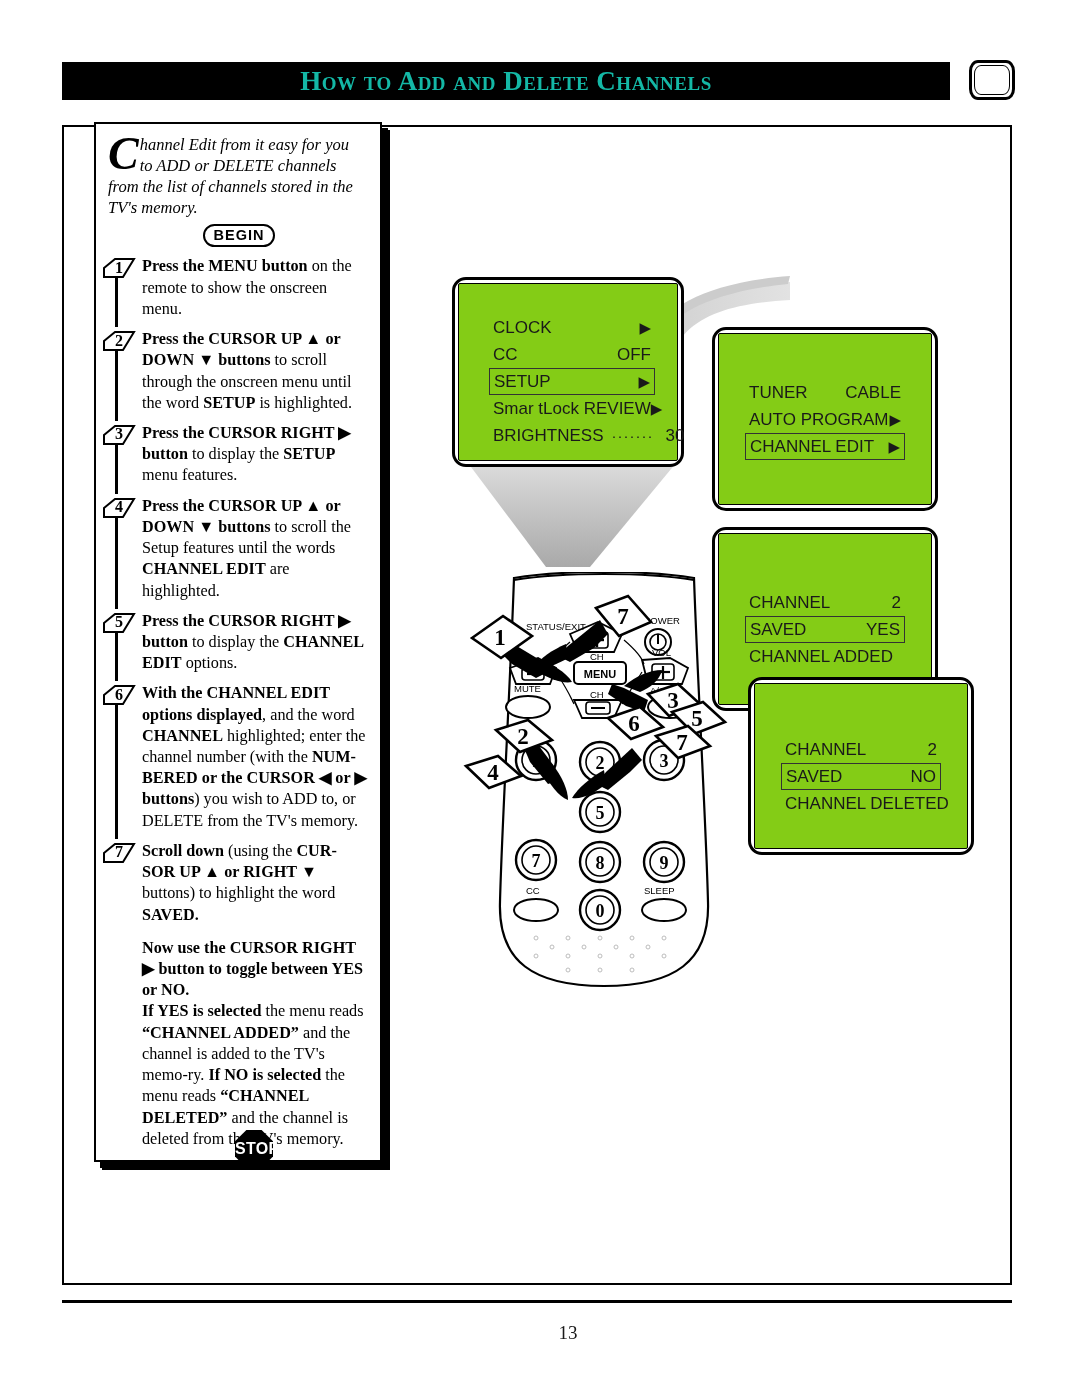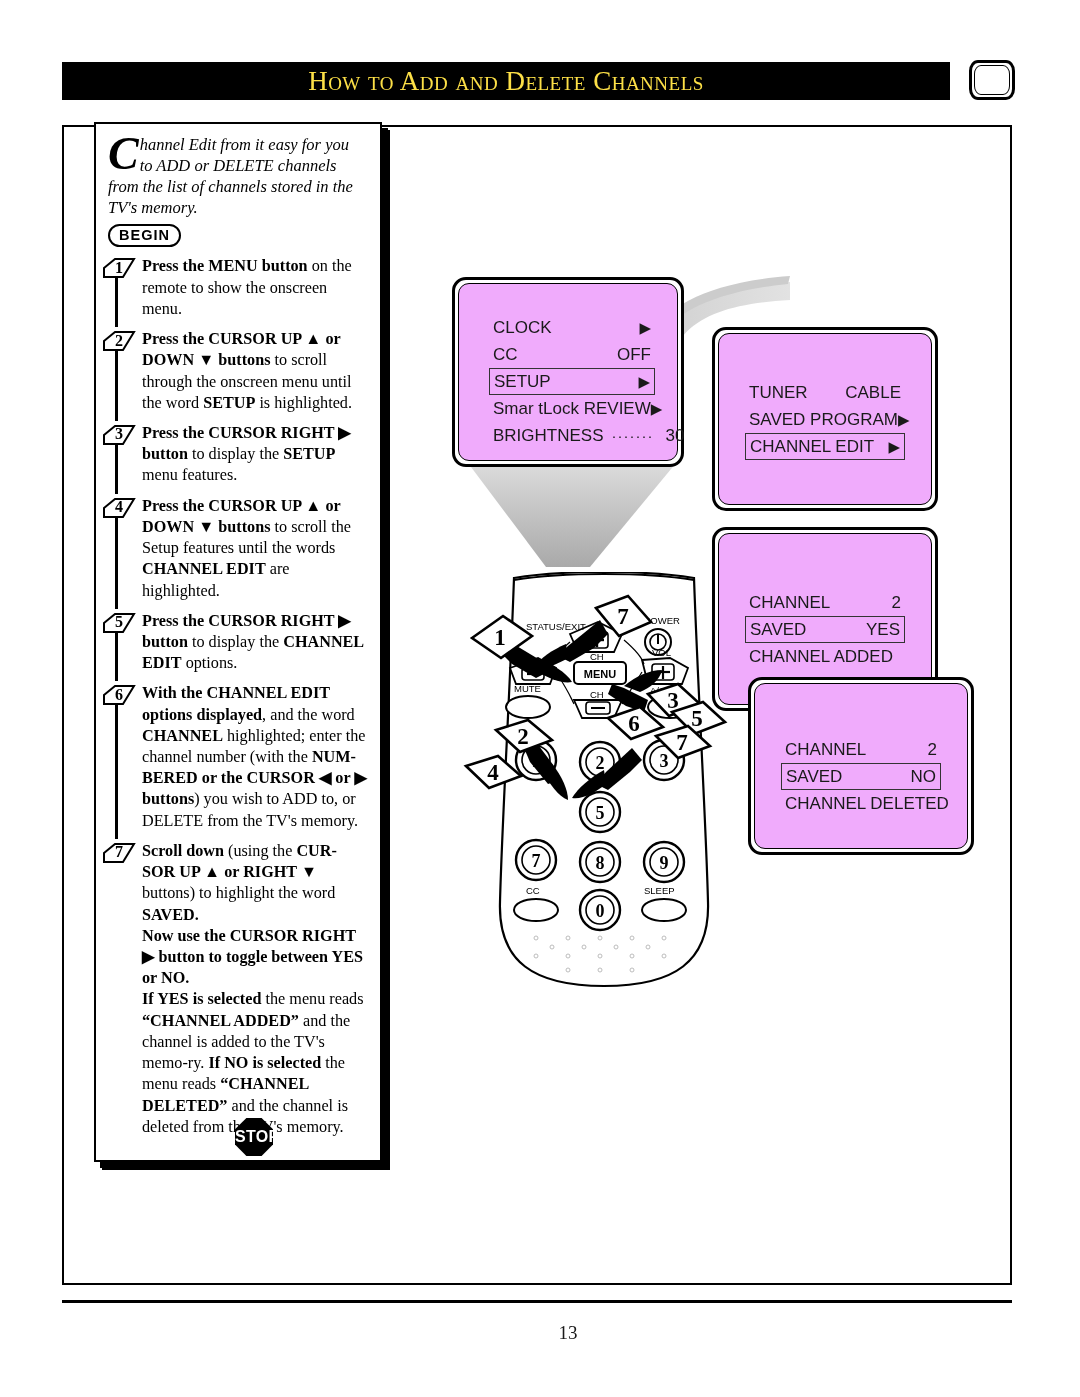--- a/index.html
+++ b/index.html
@@ -13,23 +13,23 @@
   .page{position:absolute;left:0;top:0;width:1080px;height:1397px;}
 
   
   .header-bar{
     position:absolute;left:62px;top:62px;width:888px;height:38px;
     background:#000;
   }
   .header-title{
     position:absolute;left:0;top:0;width:888px;height:38px;
     display:flex;align-items:center;justify-content:center;
-    color:#fde047;
-    font-family:"Liberation Serif", serif;
-    font-weight:normal;
+    color:#14b8a6;
+    font-family:"Liberation Serif", serif;
+    font-weight:bold;
     font-size:27px;
     letter-spacing:.5px;
     font-variant:small-caps;
     white-space:nowrap;
   }
   .tv-icon{
     position:absolute;left:969px;top:60px;width:46px;height:40px;
     border:3px solid #000;border-radius:9px/11px;background:#fff;
     box-sizing:border-box;
   }
@@ -74,21 +74,21 @@
     font-style:italic;font-size:16.5px;line-height:1.28;
     color:#000;margin:2px 0 0 0;text-align:left;
   }
   .intro .dropcap{
     float:left;font-size:46px;line-height:36px;
     font-style:italic;font-weight:bold;
     padding:2px 1px 0 0;margin-right:0px;
     font-family:"Liberation Serif", serif;
   }
 
-  .begin-wrap{text-align:left;margin:6px 0 4px 0;}
+  .begin-wrap{text-align:center;margin:6px 0 4px 0;}
   .begin-badge{
     display:inline-block;border:2.5px solid #000;border-radius:12px;
     padding:1px 9px 2px 9px;font-family:"Liberation Sans", sans-serif;
     font-size:14.5px;font-weight:bold;letter-spacing:1px;color:#000;
   }
 
   .step{position:relative;padding-left:34px;margin-top:9px;}
   .step .diamond{
     position:absolute;left:-6px;top:1px;width:34px;height:21px;
     display:flex;align-items:center;justify-content:center;
@@ -102,38 +102,38 @@
     position:absolute;left:7px;top:20px;width:2.5px;bottom:-7px;background:#000;
   }
   .step-text{
     font-family:"Liberation Serif", serif;
     font-size:16.2px;line-height:1.31;color:#000;text-align:left;
   }
   .step-text b{font-weight:bold;}
   .plain-block{
     font-family:"Liberation Serif", serif;
     font-size:16.2px;line-height:1.31;color:#000;
-    padding-left:34px;margin-top:0px;
+    padding-left:34px;margin-top:12px;
   }
   .stop-wrap{text-align:center;margin-top:-20px;padding-left:30px;}
   .stop-sign{
     display:inline-block;width:38px;height:38px;background:#000;
     clip-path:polygon(30% 0,70% 0,100% 30%,100% 70%,70% 100%,30% 100%,0 70%,0 30%);
     color:#fff;font-family:"Liberation Sans", sans-serif;font-weight:bold;
     font-size:16px;line-height:38px;text-align:center;letter-spacing:.3px;
   }
 
   
   .screen{
     position:absolute;background:#fff;
     border:3px solid #000;border-radius:14px;box-sizing:border-box;
   }
   .screen .inner{
     position:absolute;left:3px;top:3px;right:3px;bottom:3px;
-    border:1.5px solid #000;border-radius:11px;background:#f0abfc;text-align:center;
+    border:1.5px solid #000;border-radius:2px;background:#84cc16;text-align:center;
   }
   .menu-list{
     position:absolute;left:30px;right:22px;
     font-family:"Liberation Sans", sans-serif;
     font-size:17px;color:#1a1a1a;
   }
   .menu-row{
     display:flex;align-items:center;justify-content:space-between;
     height:27px;padding:0 4px;box-sizing:border-box;
   }
@@ -222,21 +222,21 @@
   <div class="screen" style="left:712px;top:327px;width:226px;height:184px;">
     <div class="inner">
       <div class="menu-list" style="top:45px;left:26px;right:26px;">
 
         <div class="menu-row">
           <span class="lbl">TUNER</span>
           <span class="val">CABLE</span>
         </div>
 
         <div class="menu-row">
-          <span class="lbl">SAVED PROGRAM</span>
+          <span class="lbl">AUTO PROGRAM</span>
           <span class="val tri">▶</span>
         </div>
 
         <div class="menu-row hl">
           <span class="lbl">CHANNEL EDIT</span>
           <span class="val tri">▶</span>
         </div>
 
       </div>
     </div>

